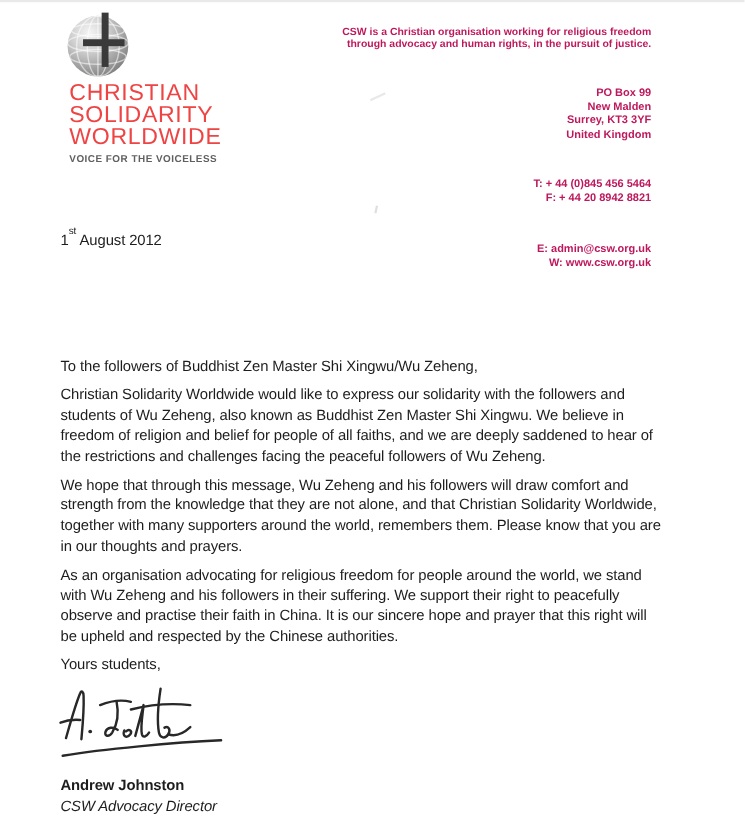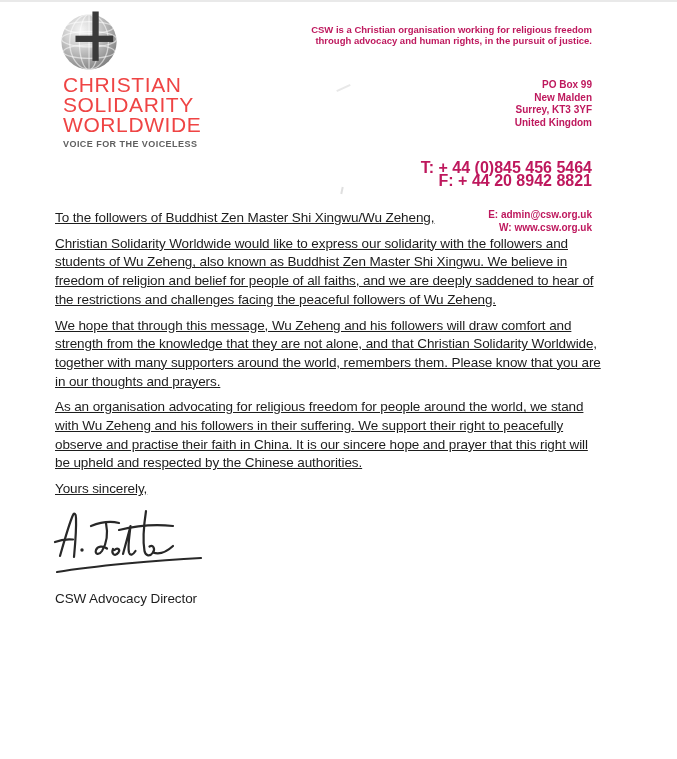--- a/index.html
+++ b/index.html
@@ -23,35 +23,35 @@
   .org-tagline{
     margin-top:4px;padding-left:3px;
     font-size:9px;letter-spacing:.45px;color:#606060;font-weight:bold;
   }
   .head-right{
     position:absolute;top:6px;right:85px;text-align:right;
     font-weight:bold;white-space:pre-line;color:#be185d;
   }
   .mission{font-size:9.5px;line-height:11px;margin-bottom:15px;}
   .addr{font-size:10px;line-height:12.5px;margin-bottom:15px;}
-  .phones{font-size:16px;line-height:12.5px;margin-bottom:4px;}
+  .phones{font-size:10px;line-height:12.5px;margin-bottom:16px;}
   .online{font-size:10px;line-height:12.5px;}
 
   
   .letter-body{
     position:absolute;left:55px;top:205px;width:612px;
     font-size:13.5px;line-height:18.7px;letter-spacing:-0.1px;
   }
   .date{margin:0 0 96px 0;}
   .date sup{font-size:9px;position:relative;top:-4px;letter-spacing:0;}
-  .letter-body p{margin:4px 0 7px 0;white-space:pre-line;text-decoration:underline;}
+  .letter-body p{margin:4px 0 7px 0;white-space:pre-line;}
   .closing{margin-bottom:2px;}
   .signature{display:block;width:152px;height:70px;margin:4px 0 14px -2px;}
   .sig-name{font-weight:bold;line-height:18.7px;}
-  .sig-title{line-height:18.7px;}
+  .sig-title{line-height:18.7px;font-style:italic;}
 </style>
 </head>
 <body>
 
 <div class="page">
 
   <div class="scan-top-edge"></div>
 
   <header>
     <div class="logo">
@@ -97,47 +97,49 @@
 Surrey, KT3 3YF
 United Kingdom</div>
       <div class="phones">T: + 44 (0)845 456 5464
 F: + 44 20 8942 8821</div>
       <div class="online">E: admin@csw.org.uk
 W: www.csw.org.uk</div>
     </div>
   </header>
 
   <main class="letter-body">
+    <div class="date"><span>1</span><sup>st</sup><span> August 2012</span></div>
 
     <p class="salutation">To the followers of Buddhist Zen Master Shi Xingwu/Wu Zeheng,</p>
     <p class="para">Christian Solidarity Worldwide would like to express our solidarity with the followers and
 students of Wu Zeheng, also known as Buddhist Zen Master Shi Xingwu. We believe in
 freedom of religion and belief for people of all faiths, and we are deeply saddened to hear of
 the restrictions and challenges facing the peaceful followers of Wu Zeheng.</p>
     <p class="para">We hope that through this message, Wu Zeheng and his followers will draw comfort and
 strength from the knowledge that they are not alone, and that Christian Solidarity Worldwide,
 together with many supporters around the world, remembers them. Please know that you are
 in our thoughts and prayers.</p>
     <p class="para">As an organisation advocating for religious freedom for people around the world, we stand
 with Wu Zeheng and his followers in their suffering. We support their right to peacefully
 observe and practise their faith in China. It is our sincere hope and prayer that this right will
 be upheld and respected by the Chinese authorities.</p>
-    <p class="closing">Yours sincerely,</p>
+    <p class="closing">Yours students,</p>
 
     <svg class="signature" viewBox="0 0 152 70" fill="none" stroke="#282828" stroke-width="2.2" stroke-linecap="round" aria-label="A. Johnston">
       <path d="M7 50 C11 36 16 18 20 9 C21 6.5 23 7.5 23 12 C23.5 25 22 40 21 51"></path>
       <path d="M2 36 C8 33.5 14 33 20 33.5"></path>
       <circle cx="29" cy="44" r="1.7" fill="#282828" stroke="none"></circle>
       <path d="M38 20 C48 16 58 15 66 17"></path>
       <path d="M53 17 C55 27 54 37 49 45 C46 49.5 41.5 48.5 43 44 C44.5 40 50 39.5 54 42.5"></path>
       <path d="M60 43 C58 48 62 51 65.5 46.5 C67.5 43.5 64.5 41 61.5 44"></path>
       <path d="M70 48 C73 37 76 26 77.5 20 M77.5 20 C76.5 30 74.5 40 76 46.5 C77 50 80 49 82.5 45"></path>
       <path d="M93 5 C91 18 89.5 34 91.5 45 C92.5 50 97 51 100 46.5 C102.5 42.5 100 38.5 96.5 40.5"></path>
       <path d="M66 24 C82 20 102 18 120 20 M100 46.5 C107 49 114 45.5 120 40"></path>
       <path d="M4 66 C40 60 105 54 148 52"></path>
     </svg>
 
+    <div class="sig-name">Andrew Johnston</div>
     <div class="sig-title">CSW Advocacy Director</div>
   </main>
 
   <div class="speck"></div>
   <div class="streak"></div>
 </div>
 
 </body></html>

